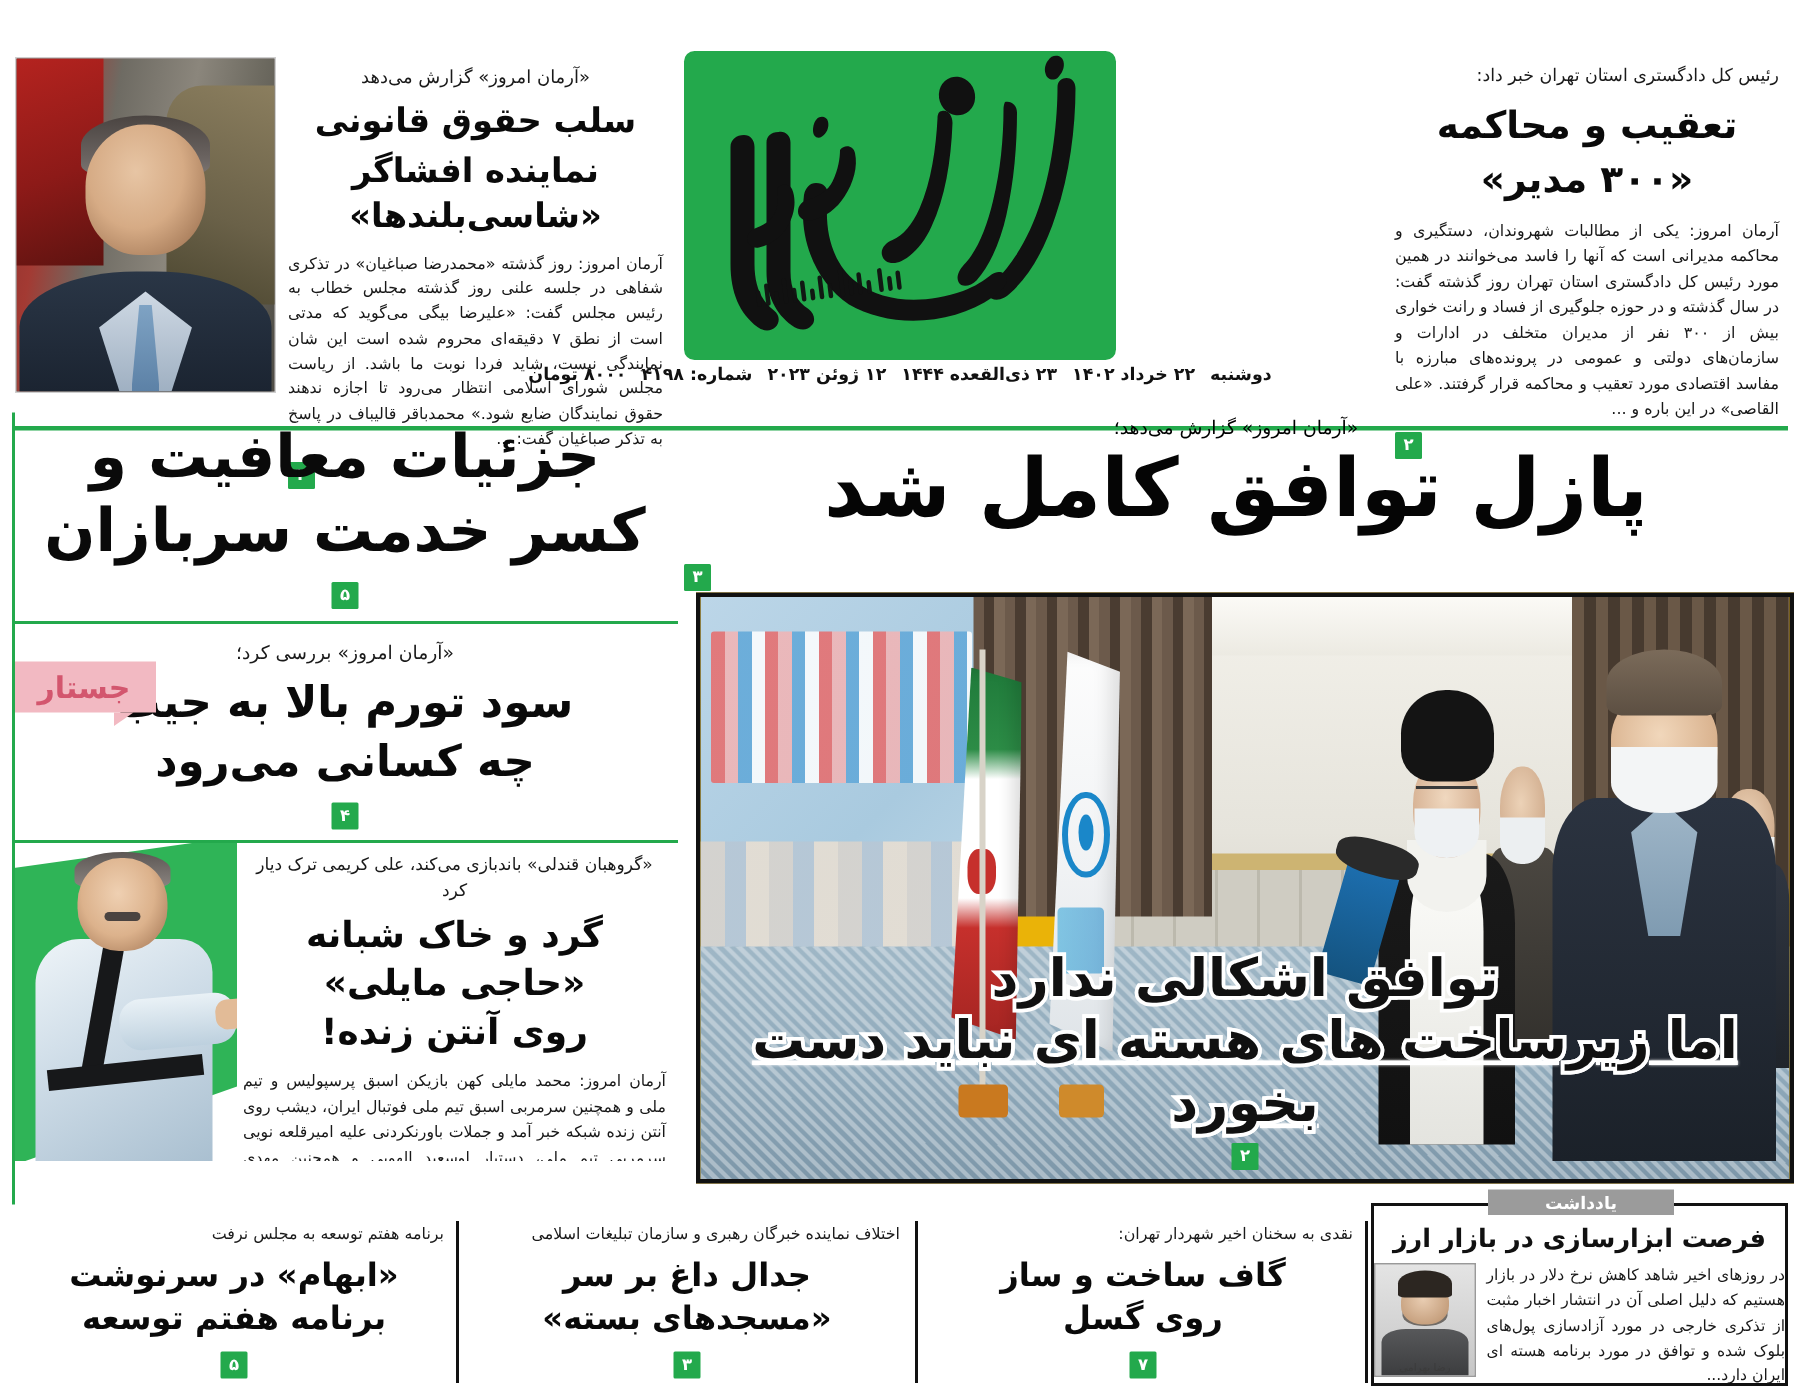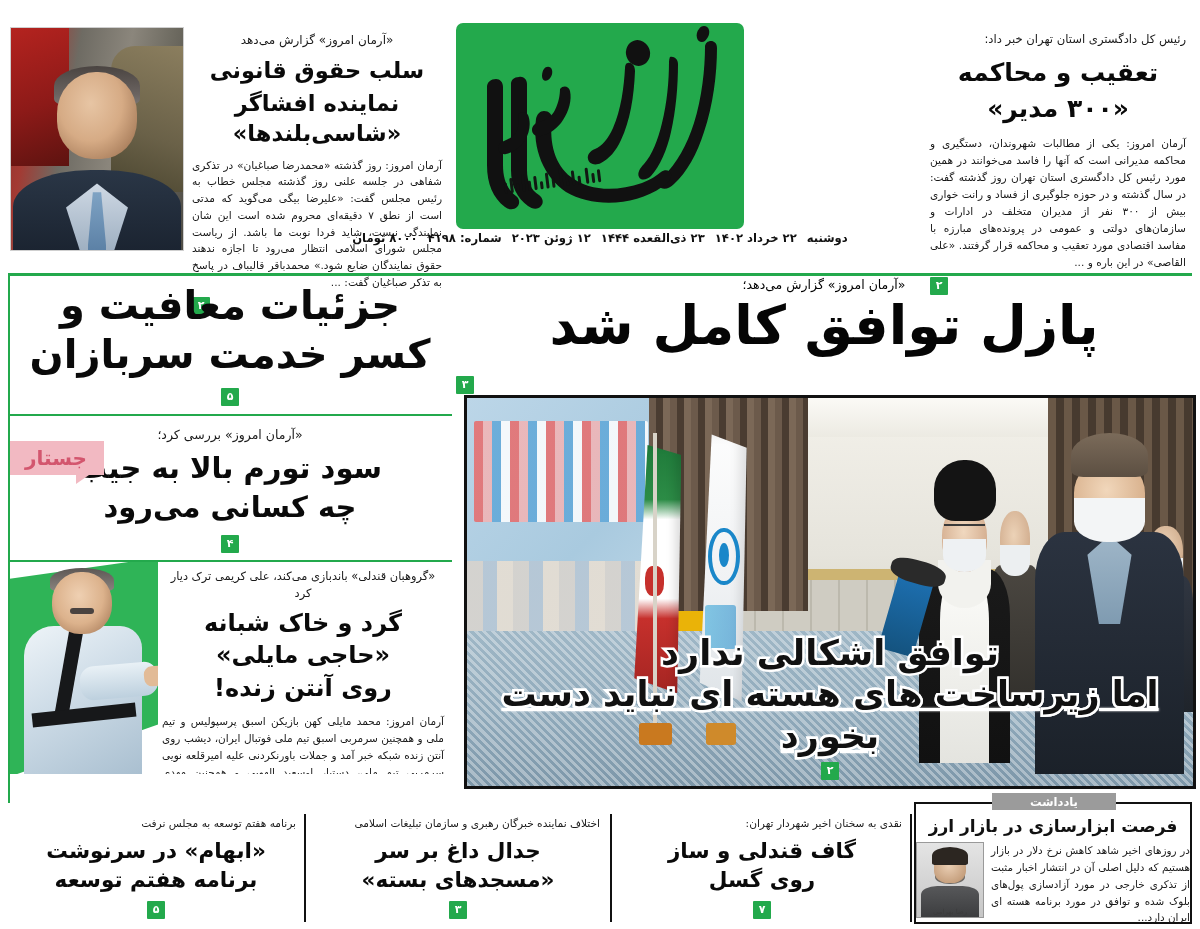--- a/index.html
+++ b/index.html
@@ -20,21 +20,21 @@
   .kicker{font-size:12.5px;color:#1a1a1a;line-height:1.5;font-weight:normal;}
   .hl{font-weight:bold;color:#0a0a0a;letter-spacing:-0.5px;line-height:1.16;}
   .body-txt{font-size:11.2px;line-height:1.62;color:#181818;text-align:justify;text-justify:inter-word;}
   .pagenum{
     display:inline-block;background:#23a94c;color:#fff;
     font-size:11px;font-weight:bold;line-height:1;
     padding:3px 5px 4px;border-radius:1px;min-width:8px;text-align:center;
   }
 
   
-  .topband{position:absolute;left:0;top:5px;width:1200px;height:272px;}
+  .topband{position:absolute;left:0;top:16px;width:1200px;height:272px;}
 
   
   .portrait-wrap{position:absolute;left:10px;top:22px;width:172px;height:222px;
     border:1px solid #cfcfcf;overflow:hidden;background:#6d6460;}
   .portrait{position:absolute;inset:0;}
   .p-bg{position:absolute;inset:0;
     background:linear-gradient(100deg,#8d2f2c 0%,#a33a33 16%,#6e6b63 34%,#8b867c 58%,#6d6a60 78%,#4e4c45 100%);}
   .p-flag{position:absolute;left:0;top:0;width:34%;height:62%;
     background:linear-gradient(160deg,#b4231f 0%,#8d1a18 55%,#5d1310 100%);}
   .p-chair{position:absolute;right:-6%;top:8%;width:48%;height:66%;
@@ -507,21 +507,21 @@
     <div class="bot-cell rtl" style="left:300px;width:300px;">
       <div class="kicker">اختلاف نماینده خبرگان رهبری و سازمان تبلیغات اسلامی</div>
       <div class="hl">جدال داغ بر سر</div>
       <div class="hl">«مسجدهای بسته»</div>
       <div class="pnwrap"><span class="pagenum">۳</span></div>
     </div>
     <div class="vdiv" style="left:602px;"></div>
 
     <div class="bot-cell rtl" style="left:606px;width:296px;">
       <div class="kicker">نقدی به سخنان اخیر شهردار تهران:</div>
-      <div class="hl">گاف قندلی و ساز</div>
+      <div class="hl">گاف ساخت و ساز</div>
       <div class="hl">روی گسل</div>
       <div class="pnwrap"><span class="pagenum">۷</span></div>
     </div>
     <div class="vdiv" style="left:902px;"></div>
 
     <div class="note-cell rtl">
       <div class="note-tag">یادداشت</div>
       <div class="note-title">فرصت ابزارسازی در بازار ارز</div>
       <div class="note-flex">
         <div class="note-txt">در روزهای اخیر شاهد کاهش نرخ دلار در بازار هستیم که دلیل اصلی آن در انتشار اخبار مثبت از تذکری خارجی در مورد آزادسازی پول‌های بلوک شده و توافق در مورد برنامه هسته ای ایران دارد...</div>

